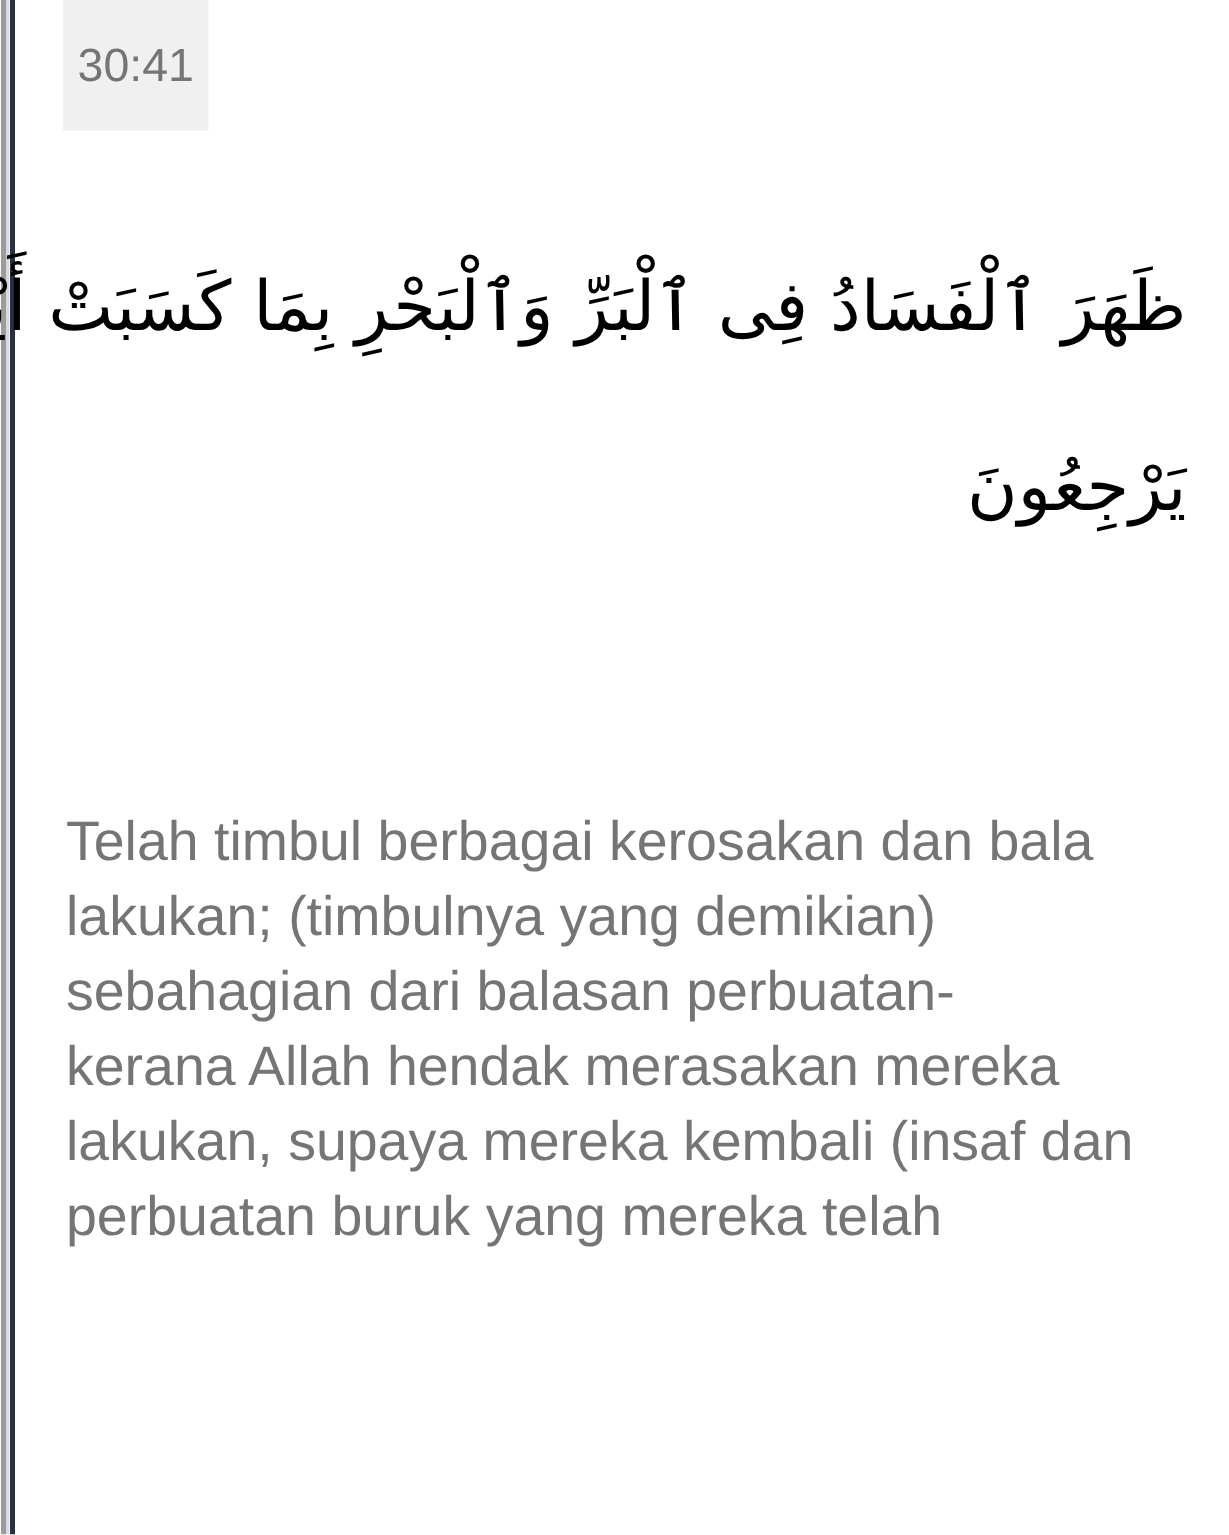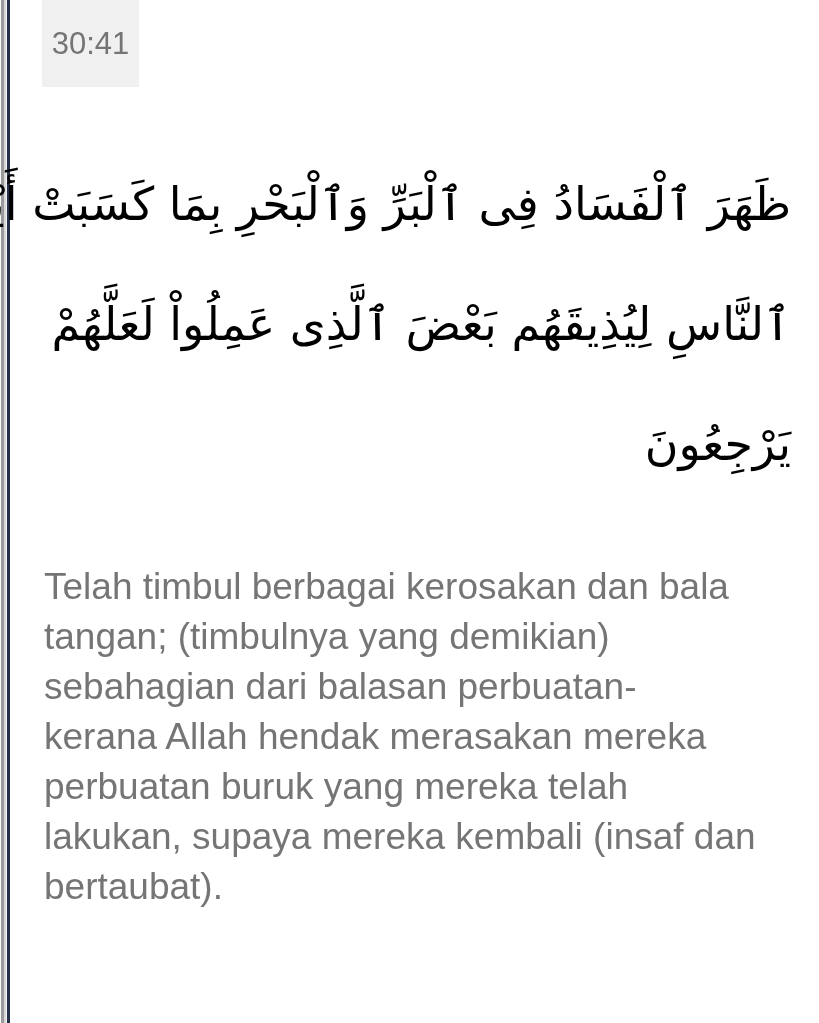--- a/index.html
+++ b/index.html
@@ -51,21 +51,21 @@
       font-family: "DejaVu Sans", sans-serif;
       font-size: 46px;
       line-height: 120px;
     }
     .arabic-line {
       white-space: nowrap;
       height: 120px;
     }
     .translation-block {
       position: absolute;
-      top: 562px;
+      top: 536px;
       left: 44px;
       right: 20px;
       color: #757575;
       font-size: 37px;
       line-height: 50px;
       letter-spacing: 0px;
     }
     .translation-line {
       white-space: nowrap;
       height: 50px;
@@ -75,27 +75,25 @@
 <body>
 
 <div class="page">
 
   <div class="page-edge"></div>
 
   <div class="verse-badge">30:41</div>
 
   <div class="arabic-block">
     <div class="arabic-line">ظَهَرَ ٱلْفَسَادُ فِى ٱلْبَرِّ وَٱلْبَحْرِ بِمَا كَسَبَتْ أَيْدِى</div>
-    <div class="arabic-line">ٱلنَّاسِ لِيُذِيقَهُم بَعْضَ ٱلَّذِى عَمِلُواْ لَعَلَّهُمْ</div>
     <div class="arabic-line">يَرْجِعُونَ</div>
   </div>
 
   <div class="translation-block">
     <div class="translation-line">Telah timbul berbagai kerosakan dan bala</div>
-    <div class="translation-line">tangan; (timbulnya yang demikian)</div>
+    <div class="translation-line">lakukan; (timbulnya yang demikian)</div>
     <div class="translation-line">sebahagian dari balasan perbuatan-</div>
     <div class="translation-line">kerana Allah hendak merasakan mereka</div>
+    <div class="translation-line">lakukan, supaya mereka kembali (insaf dan</div>
     <div class="translation-line">perbuatan buruk yang mereka telah</div>
-    <div class="translation-line">lakukan, supaya mereka kembali (insaf dan</div>
-    <div class="translation-line">bertaubat).</div>
   </div>
 
 </div>
 
 </body></html>

